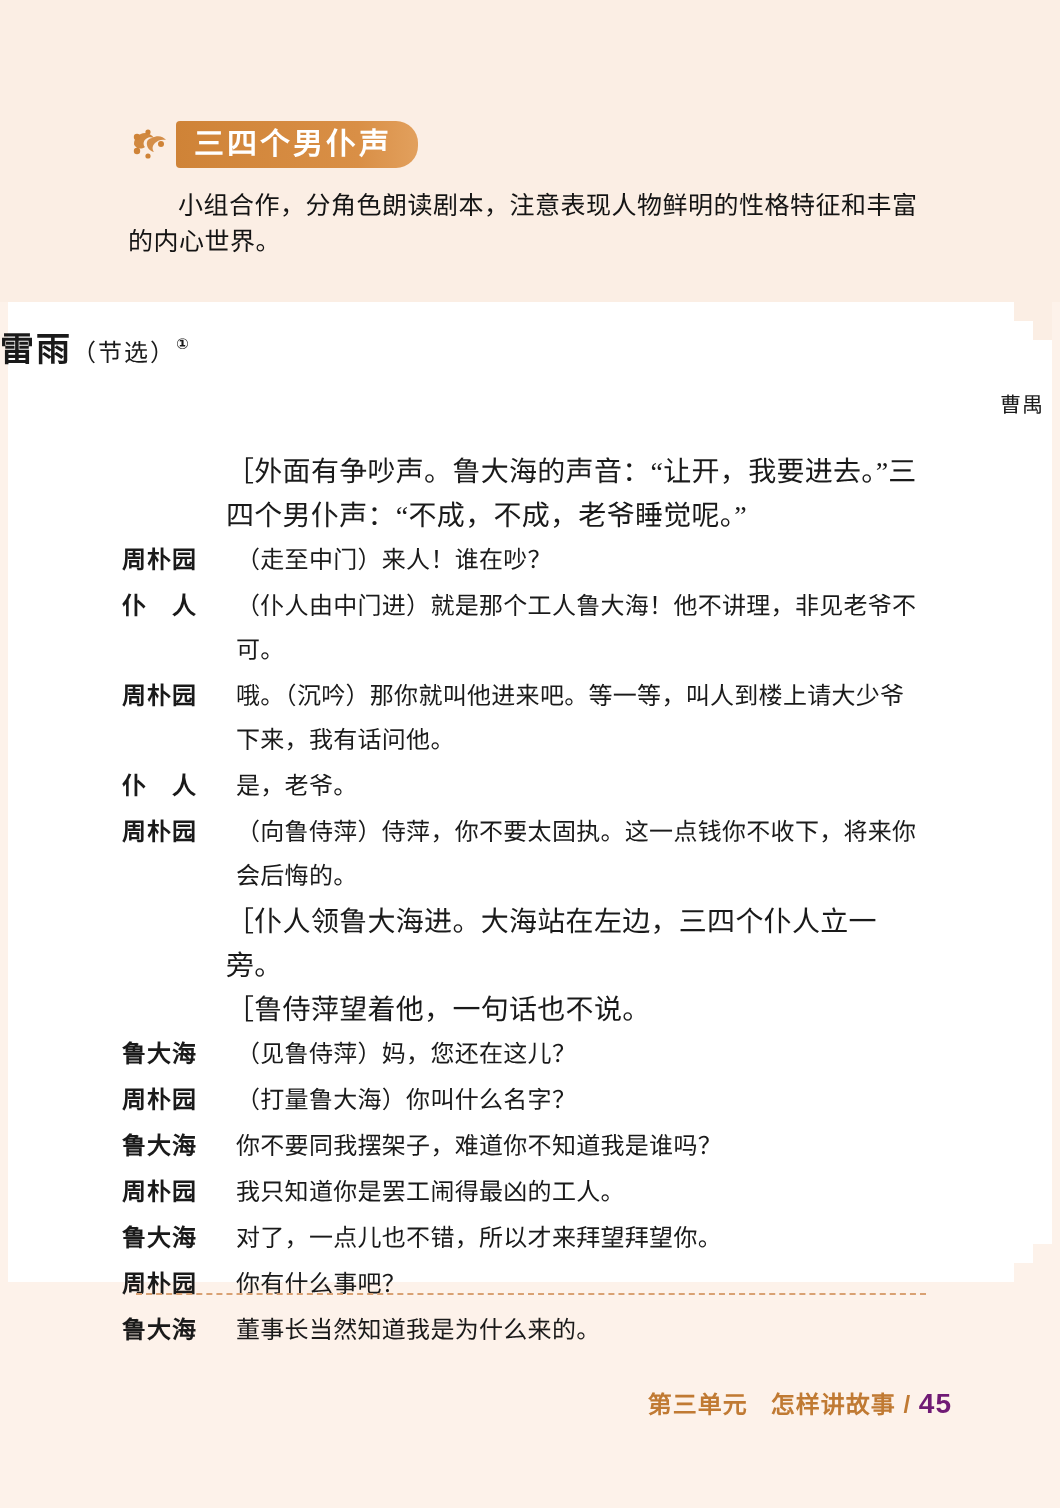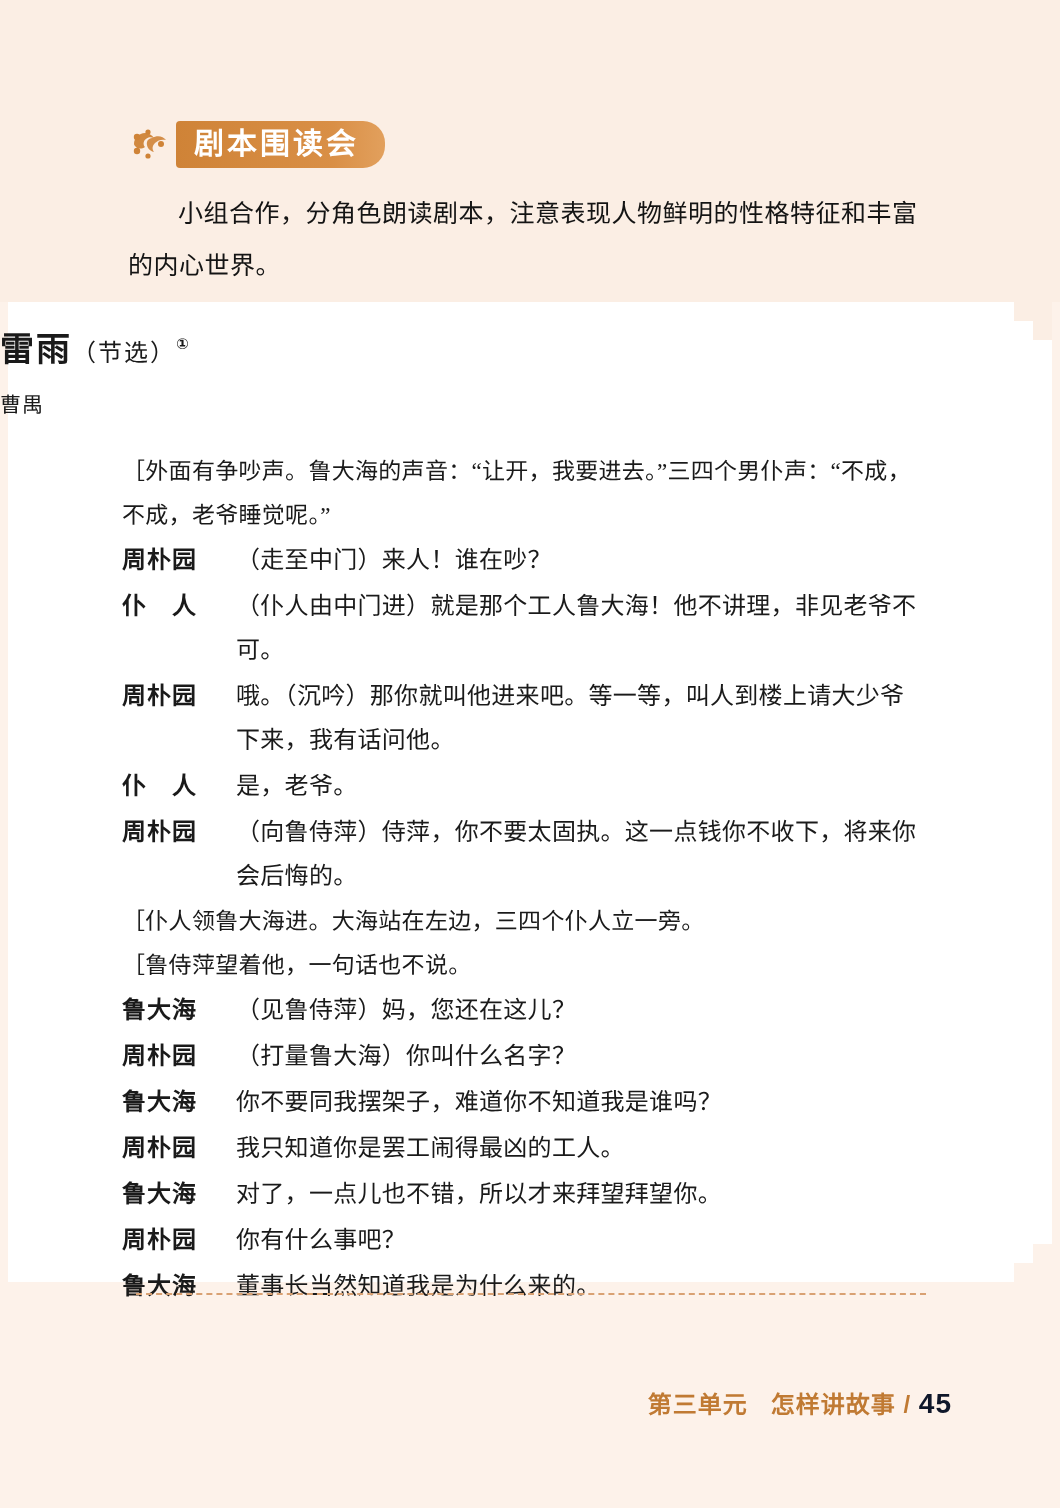--- a/index.html
+++ b/index.html
@@ -98,21 +98,21 @@
     white-space: nowrap;
   }
 
   
   .intro {
     position: absolute;
     left: 128px;
     top: 188px;
     width: 804px;
     font-size: 25px;
-    line-height: 52px;
+    line-height: 36px;
     text-indent: 50px;
     letter-spacing: 0.5px;
     color: #141414;
   }
 
   
   .play-title {
     position: absolute;
     left: 0;
     top: 322px;
@@ -129,21 +129,21 @@
   }
   .play-title .fn {
     font-size: 15px;
     vertical-align: super;
   }
   .play-author {
     position: absolute;
     left: 0;
     top: 388px;
     width: 1044px;
-    text-align: left;
+    text-align: right;
     font-size: 21px;
     letter-spacing: 1px;
   }
 
   
   .script {
     position: absolute;
     left: 122px;
     top: 450px;
     width: 800px;
@@ -163,22 +163,23 @@
     font-size: 24px;
     letter-spacing: 1px;
     text-align: justify;
     padding-right: 10px;
   }
   .speech {
     flex: 1;
     letter-spacing: 0.3px;
   }
   .stage {
+    margin-left: 104px;
     letter-spacing: 0.3px;
-    font-size: 23px;
+    font-size: 28px;
   }
 
   
   .fn-rule {
     position: absolute;
     left: 136px;
     top: 1293px;
     width: 790px;
     border-top: 2px dashed #d9a173;
   }
@@ -197,21 +198,21 @@
     position: absolute;
     right: 108px;
     top: 1385px;
     font-family: "Liberation Sans", "DejaVu Sans", sans-serif;
     font-weight: bold;
     font-size: 24px;
     color: #c07a33;
     letter-spacing: 1px;
   }
   .footer .pg {
-    color: #0f172a;
+    color: #701a75;
     font-size: 28px;
   }
 </style>
 </head>
 <body>
 
 <div class="page">
   <div class="top-band"></div>
 
   <div class="content-card">
@@ -224,21 +225,21 @@
       <g fill="#cf8337">
         <path d="M6 20c0-6 5-11 11-11 4 0 7 2 9 5-3-1-6-1-8 1-3 2-3 6-1 8-3 2-7 2-9 0-1-1-2-2-2-3z" opacity="0.95"></path>
         <circle cx="9" cy="13" r="3.2"></circle>
         <circle cx="9" cy="27" r="3.2"></circle>
         <circle cx="20" cy="8" r="2.6"></circle>
         <circle cx="20" cy="32" r="2.6"></circle>
         <path d="M24 14c5-3 11-2 14 2-4-1-8 0-11 3-3 3-3 6-1 9-5-1-8-6-7-10 .5-2 2-3.5 5-4z" opacity="0.9"></path>
         <circle cx="33" cy="20" r="3"></circle>
       </g>
     </svg>
-    <div class="badge">剧本围读会</div>
+    <div class="badge">三四个男仆声</div>
   </div>
 
   <div class="intro">小组合作，分角色朗读剧本，注意表现人物鲜明的性格特征和丰富的内心世界。</div>
 
   <div class="play-title">
     <span>雷雨</span><span class="sub">（节选）</span><span class="fn">①</span>
   </div>
   <div class="play-author">曹禺</div>
 
   <div class="script" id="script-body">

